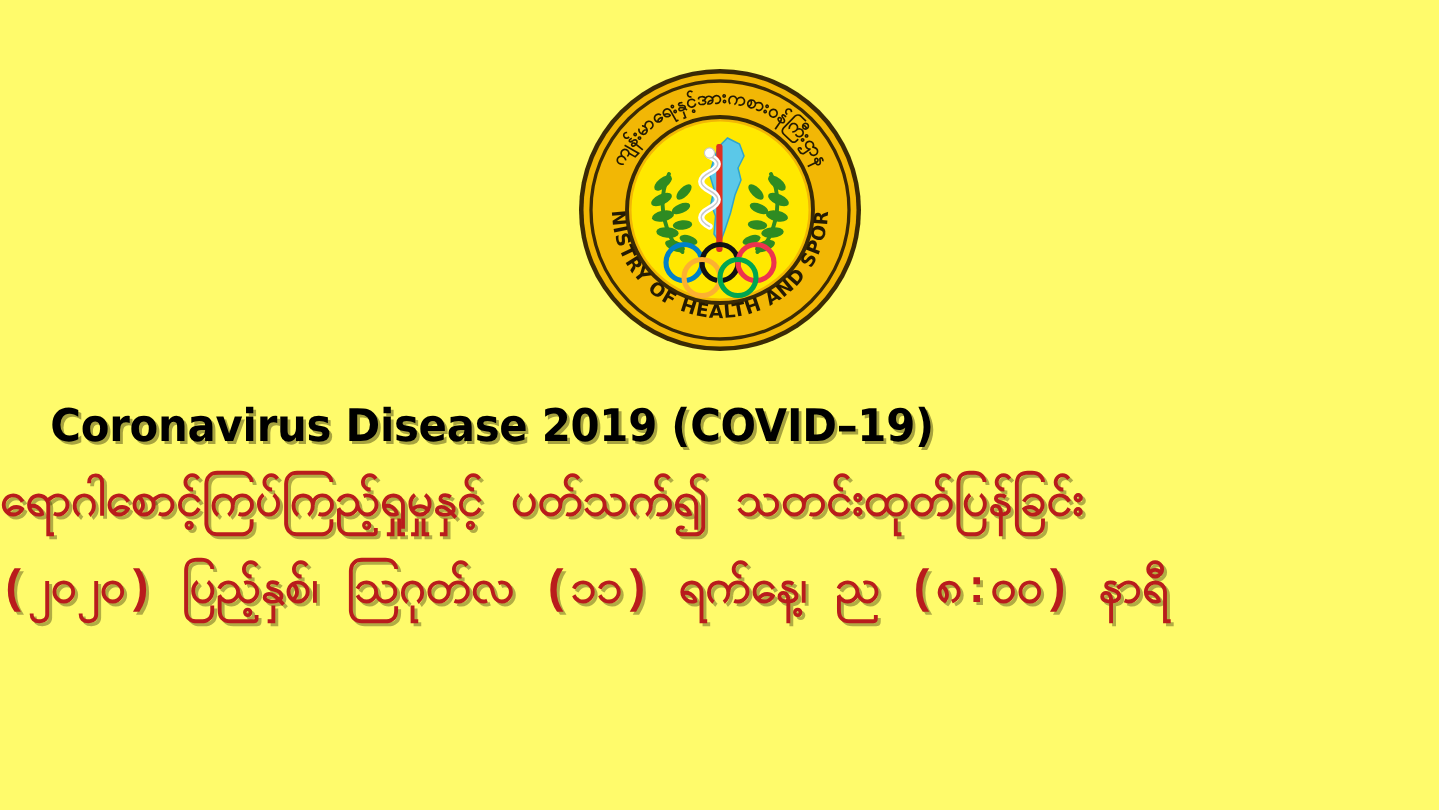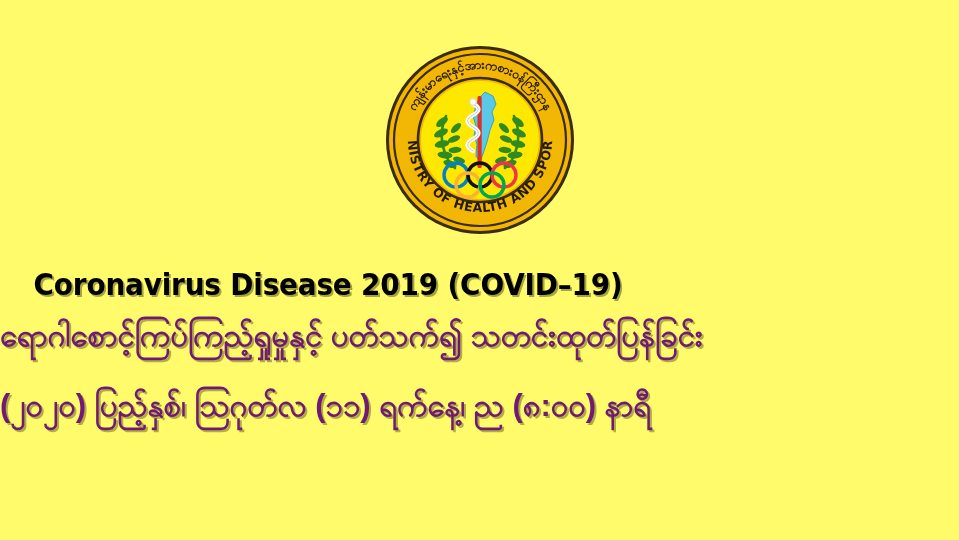--- a/index.html
+++ b/index.html
@@ -48,35 +48,35 @@
     font-size: 30px;
     letter-spacing: -0.2px;
     color: #000000;
     line-height: 1.12;
     text-shadow: 2px 2px 0 rgba(60,55,10,0.45);
     transform: scaleX(0.93);
     transform-origin: center;
     white-space: nowrap;
   }
   .line-mm {
-    font-family: Liberation Sans, sans-serif;
+    font-family: Liberation Mono, monospace;
     font-weight: bold;
-    color: #701a75;
+    color: #b91c1c;
     text-shadow: 2px 2px 0 rgba(60,55,10,0.40);
     white-space: nowrap;
   }
   .line-mm-1 {
     font-size: 31px;
     line-height: 1.42;
     margin-top: 12px;
   }
   .line-mm-2 {
     font-size: 31px;
     line-height: 1.42;
-    margin-top: 26px;
+    margin-top: 14px;
   }
 </style>
 </head>
 <body>
 
 <div class="slide">
 
   <div class="seal-wrap">
     <svg class="seal-svg" viewBox="0 0 192 192" xmlns="http://www.w3.org/2000/svg">
       <defs>

